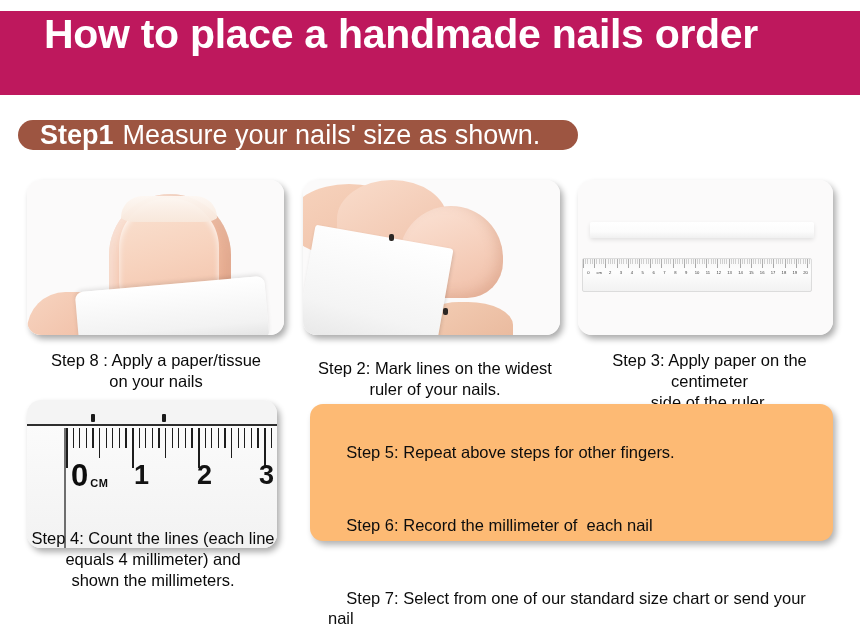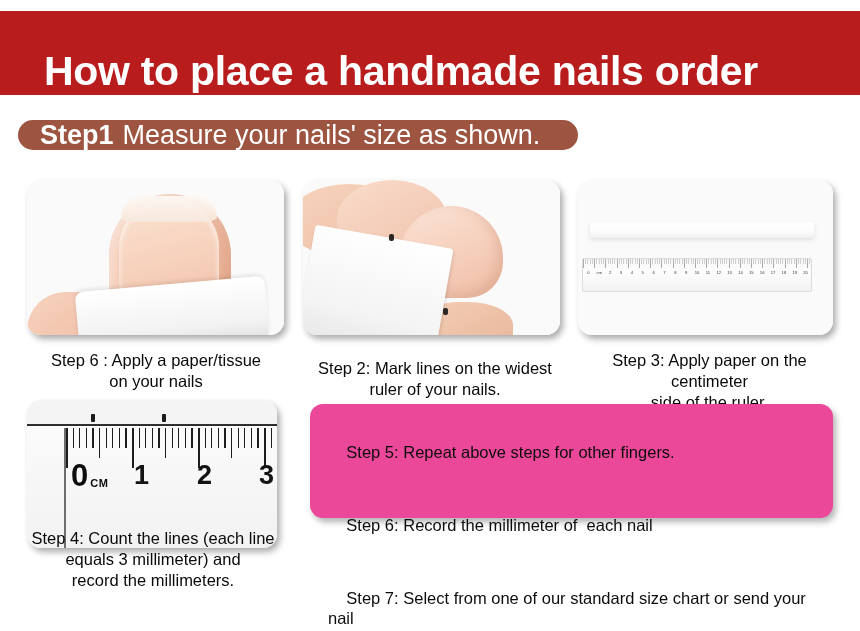--- a/index.html
+++ b/index.html
@@ -15,23 +15,23 @@
     position: relative;
   }
 
   
   #header-bar {
     position: absolute;
     left: 0;
     top: 11px;
     width: 860px;
     height: 84px;
-    background: #b91c1c;
+    background: #be185d;
     display: flex;
-    align-items: flex-end;
+    align-items: flex-start;
   }
   #header-title {
     color: #ffffff;
     font-size: 41px;
     font-weight: bold;
     letter-spacing: -0.3px;
     padding-left: 44px;
     white-space: nowrap;
     font-family: "Liberation Sans", sans-serif;
   }
@@ -316,22 +316,22 @@
   #caption-3 { left: 572px; top: 350px; width: 275px; }
   #caption-4 { left: 8px;   top: 528px; width: 290px; }
   .caption .line-indent { display: block; }
 
   
   #steps-box {
     position: absolute;
     left: 310px;
     top: 404px;
     width: 523px;
-    height: 114px;
-    background: #ec4899;
+    height: 137px;
+    background: #fdba74;
     border-radius: 13px;
     box-shadow: 3px 4px 6px rgba(0,0,0,0.30);
     padding: 18px 20px 0 18px;
     box-sizing: border-box;
   }
   .step-line {
     font-size: 16.5px;
     color: #0d0d0d;
     line-height: 20px;
     margin-bottom: 13px;
@@ -354,21 +354,21 @@
 
 <div class="photo-card" id="panel-1">
   <div class="skin-bg"></div>
   <div id="photo1-knuckle"></div>
   <div id="photo1-thumb"></div>
   <div id="photo1-nailplate"></div>
   <div id="photo1-nailtip"></div>
   <div id="photo1-paper"></div>
 </div>
 <div class="caption" id="caption-1">
-  <span class="line-indent">Step 6 : Apply a paper/tissue</span>
+  <span class="line-indent">Step 8 : Apply a paper/tissue</span>
   <span class="line-indent">on your nails</span>
 </div>
 
 <div class="photo-card" id="panel-2">
   <div class="skin-bg"></div>
   <div id="photo2-finger-back"></div>
   <div id="photo2-finger-mid"></div>
   <div id="photo2-nail"></div>
   <div id="photo2-lowfinger"></div>
   <div id="photo2-paper"></div>
@@ -429,22 +429,22 @@
   <div id="p4-zero-wrap">
     <span id="p4-zero">0</span>
     <span id="p4-cm">CM</span>
   </div>
   <span class="p4-num" id="p4-one">1</span>
   <span class="p4-num" id="p4-two">2</span>
   <span class="p4-num" id="p4-three">3</span>
 </div>
 <div class="caption" id="caption-4">
   <span class="line-indent">Step 4: Count the lines (each line</span>
-  <span class="line-indent">equals 3 millimeter) and</span>
-  <span class="line-indent">record the millimeters.</span>
+  <span class="line-indent">equals 4 millimeter) and</span>
+  <span class="line-indent">shown the millimeters.</span>
 </div>
 
 <div id="steps-box">
   <div class="step-line">
     <span>Step 5: Repeat above steps for other fingers.</span>
   </div>
   <div class="step-line">
     <span>Step 6: Record the millimeter of  each nail</span>
   </div>
   <div class="step-line last">

